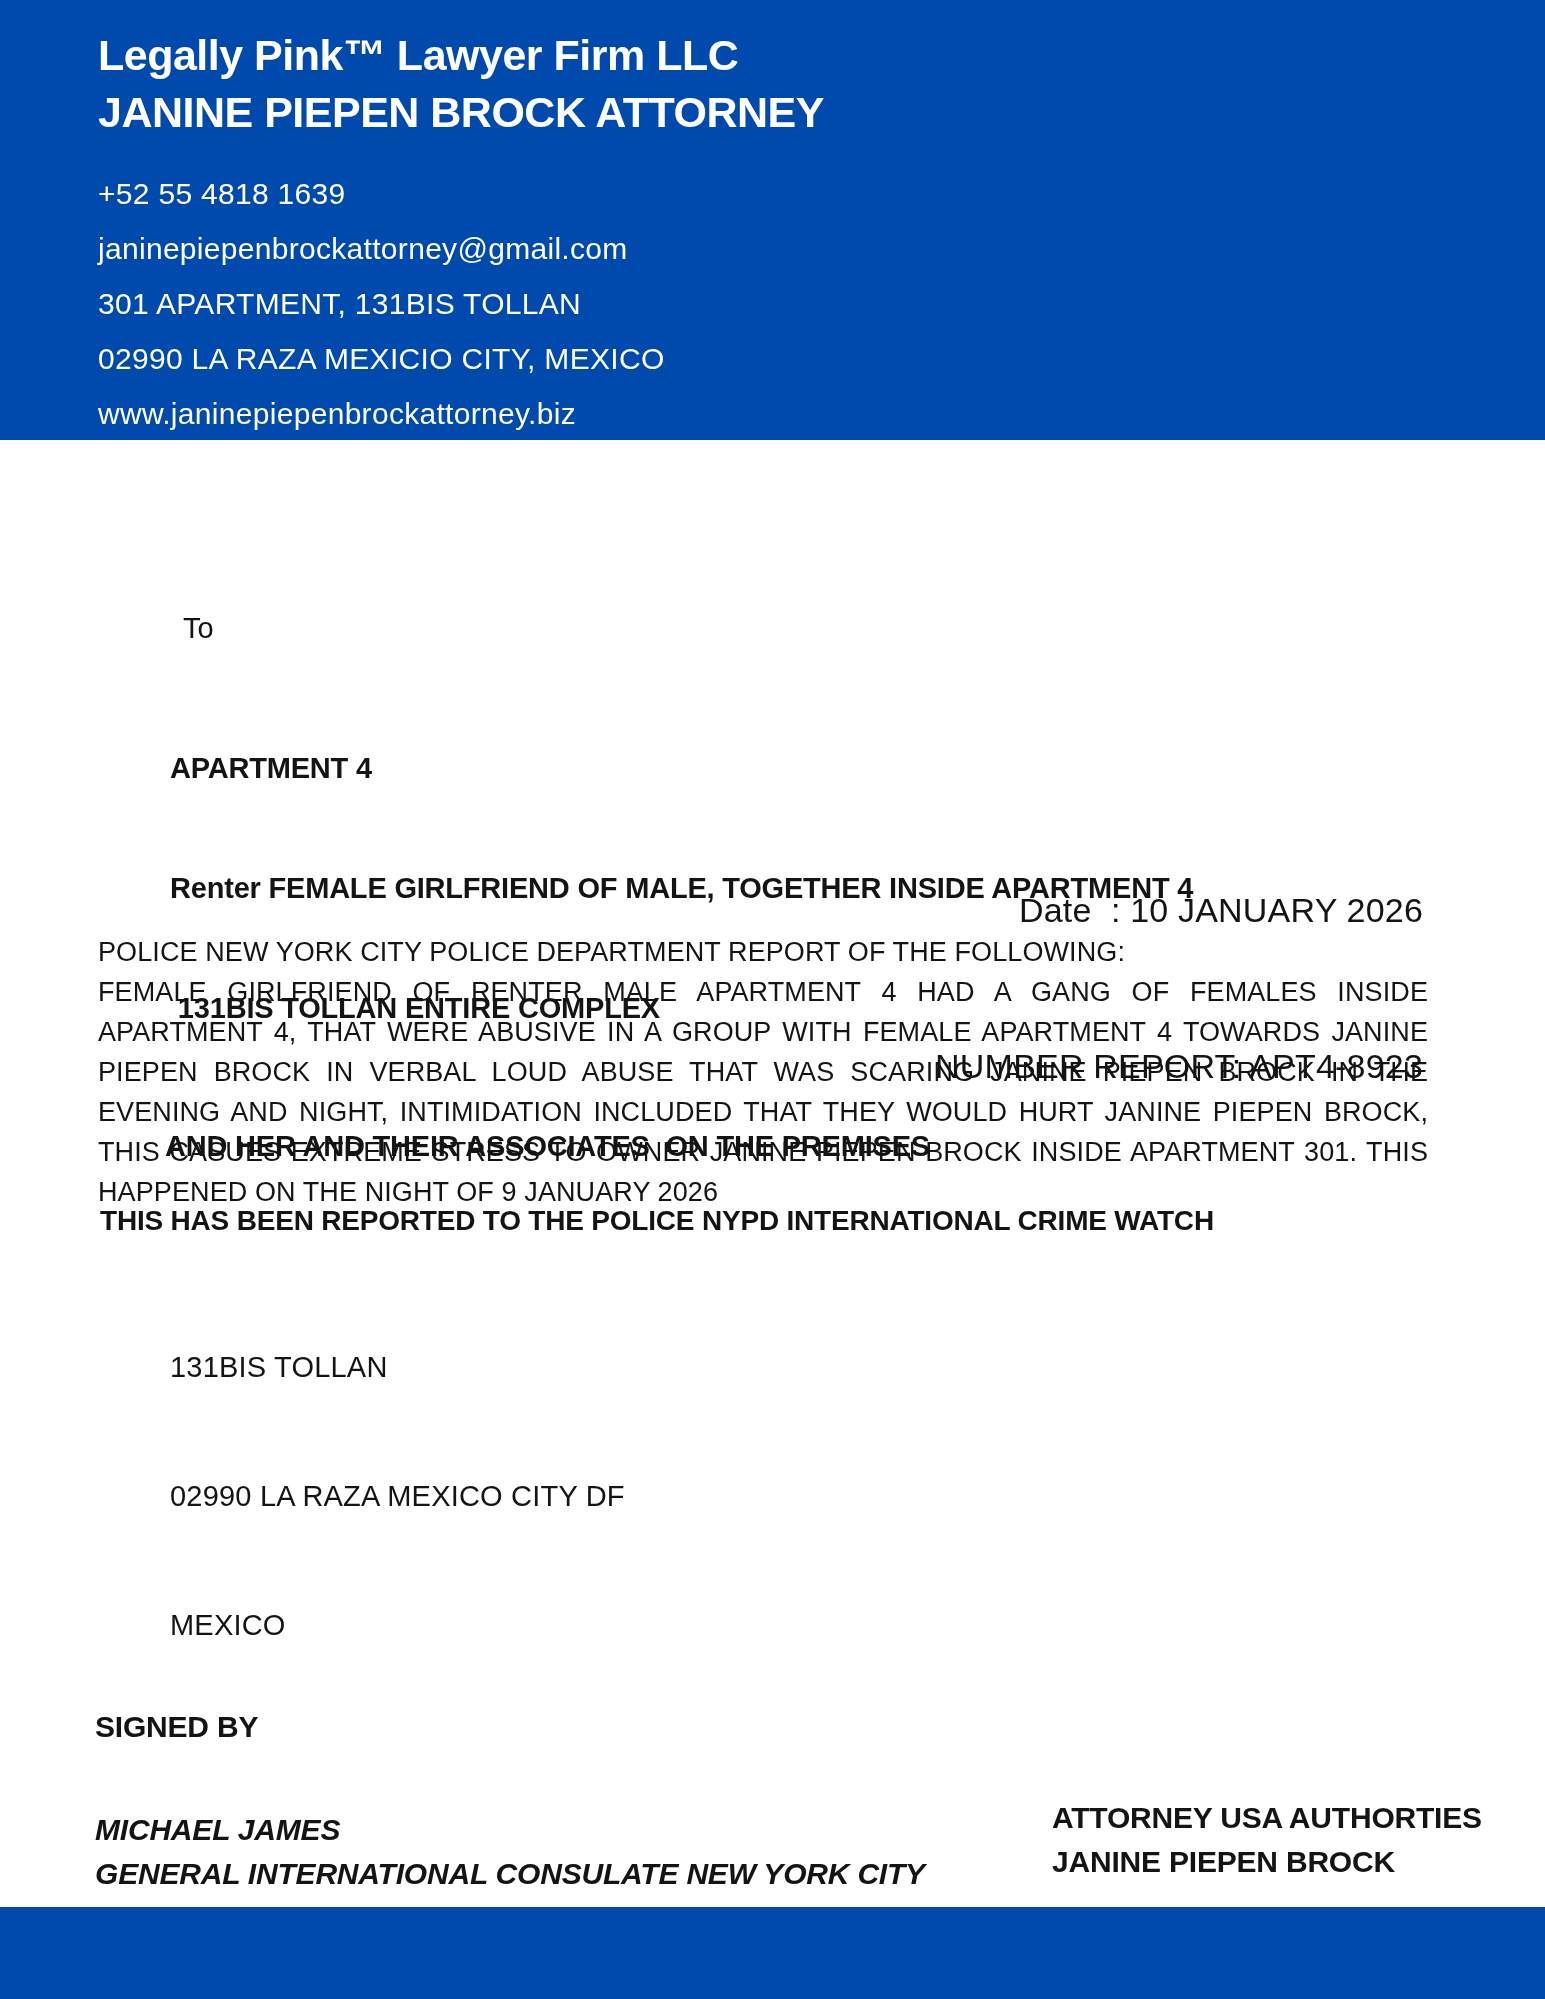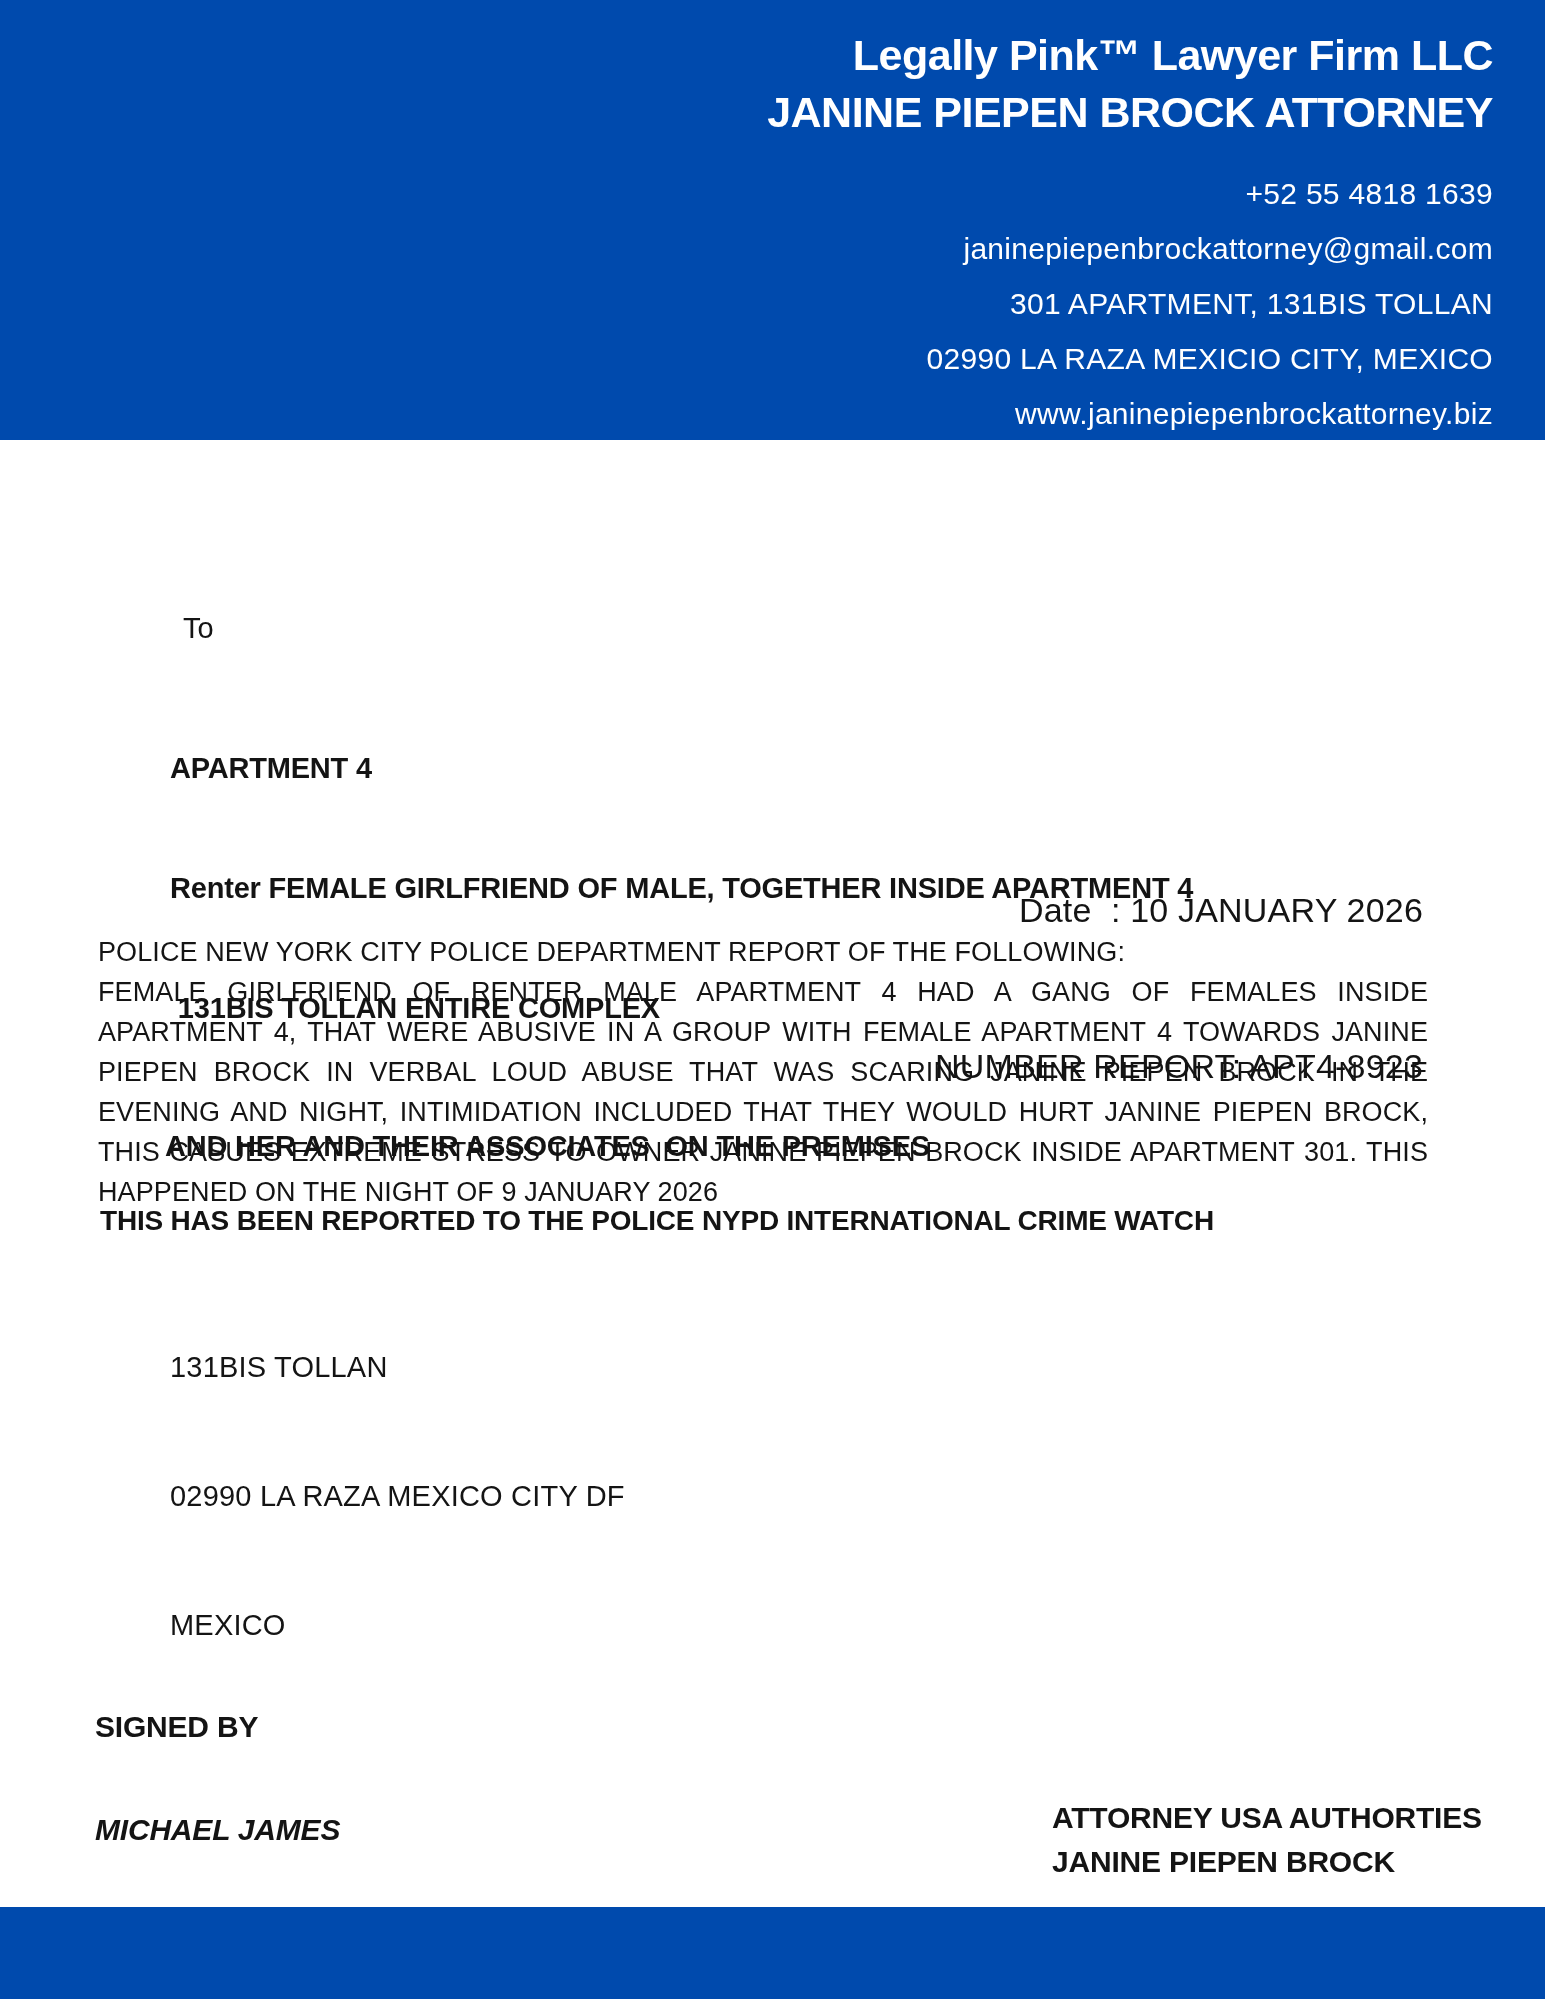--- a/index.html
+++ b/index.html
@@ -15,22 +15,21 @@
   }
 
   
   .header-band {
     position: absolute;
     top: 0; left: 0; right: 0;
     height: 440px;
     background: #004AAD;
     color: #ffffff;
     box-sizing: border-box;
-    padding: 26px 52px 0 98px;
-    text-align: right;
+    padding: 26px 36px 0 98px;
   }
   .company-name {
     font-size: 43px;
     font-weight: 700;
     line-height: 58px;
     letter-spacing: -0.5px;
     margin: 0;
   }
   .attorney-name {
     font-size: 43px;
@@ -189,20 +188,21 @@
     <div class="body-intro">POLICE NEW YORK CITY POLICE DEPARTMENT REPORT OF THE FOLLOWING:</div>
     <div class="body-paragraph">FEMALE GIRLFRIEND OF RENTER MALE APARTMENT 4 HAD A GANG OF FEMALES INSIDE APARTMENT 4, THAT WERE ABUSIVE IN A GROUP WITH FEMALE APARTMENT 4 TOWARDS JANINE PIEPEN BROCK IN VERBAL LOUD ABUSE THAT WAS SCARING JANINE PIEPEN BROCK IN THE EVENING AND NIGHT, INTIMIDATION INCLUDED THAT THEY WOULD HURT JANINE PIEPEN BROCK, THIS CASUES EXTREME STRESS TO OWNER JANINE PIEPEN BROCK INSIDE APARTMENT 301. THIS HAPPENED ON THE NIGHT OF 9 JANUARY 2026</div>
   </div>
 
   <div class="reported-line">THIS HAS BEEN REPORTED TO THE POLICE NYPD INTERNATIONAL CRIME WATCH</div>
 
   <div class="signed-by-label">SIGNED BY</div>
 
   <div class="signature-left">
     <div>MICHAEL JAMES</div>
+    <div>GENERAL INTERNATIONAL CONSULATE NEW YORK CITY</div>
   </div>
 
   <div class="signature-right">
     <div>ATTORNEY USA AUTHORTIES</div>
     <div>JANINE PIEPEN BROCK</div>
   </div>
 
   <div class="footer-band" style="background: rgb(0, 74, 173);"></div>
 
 </div>

